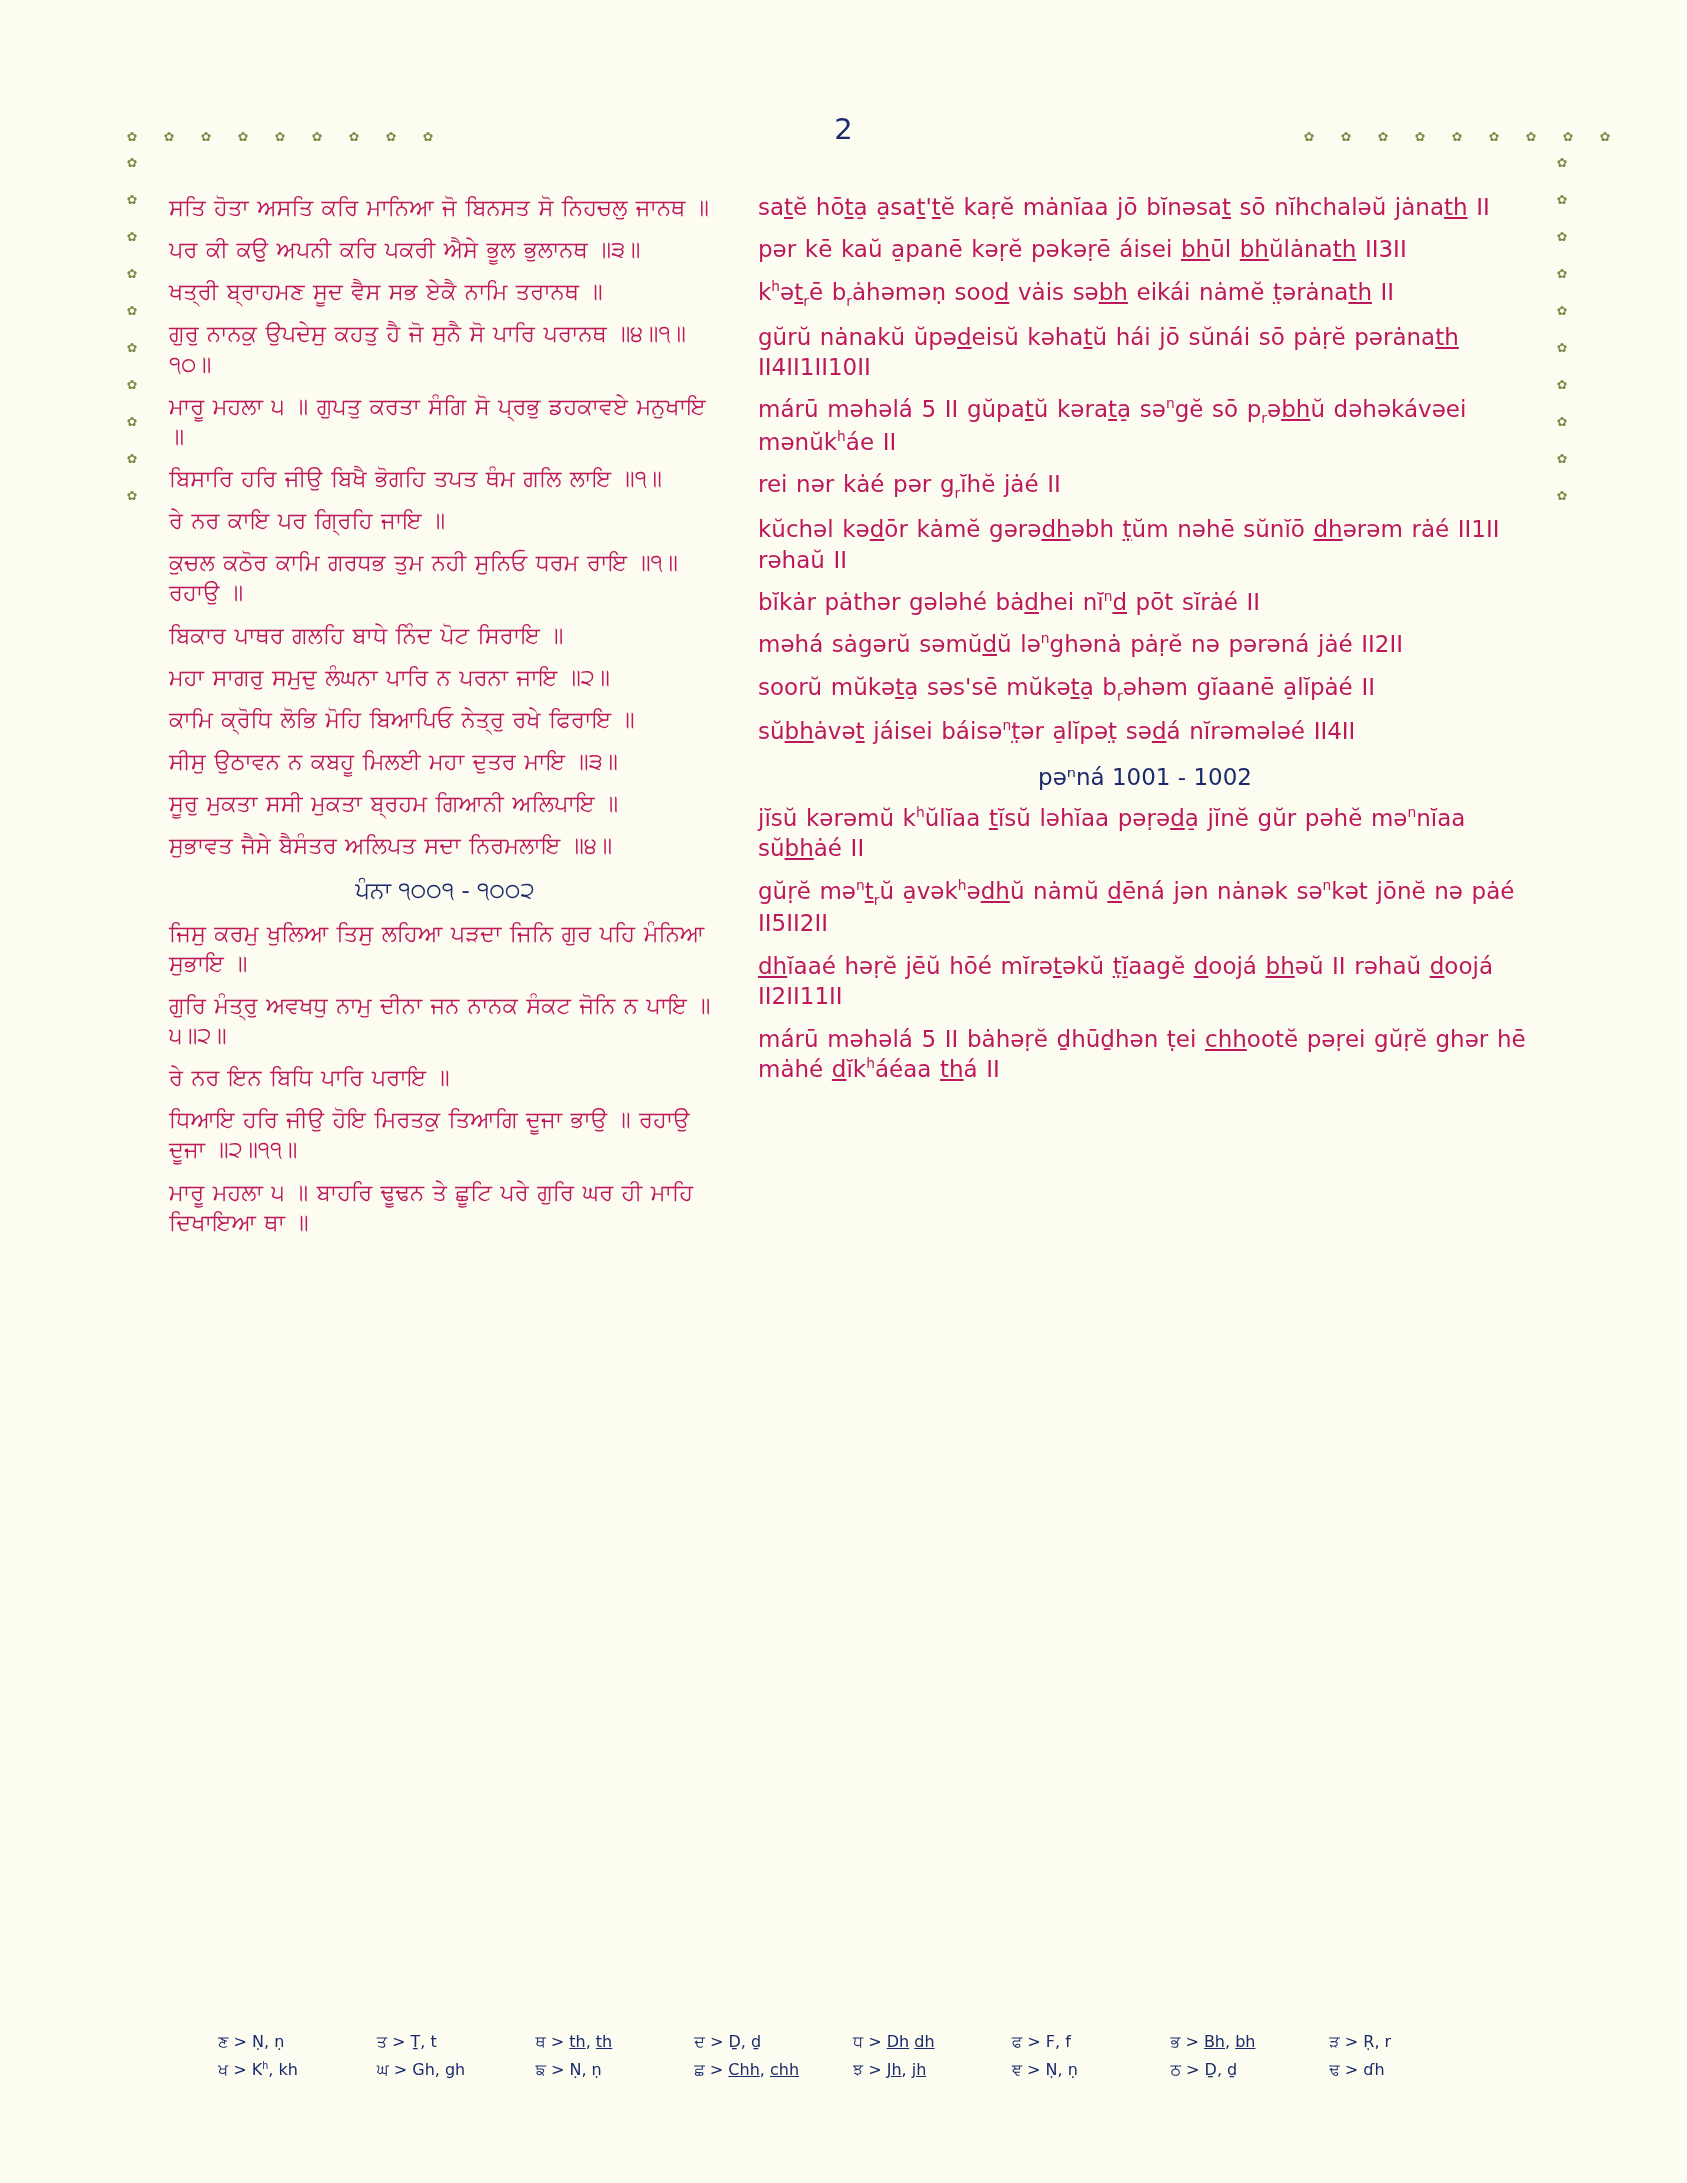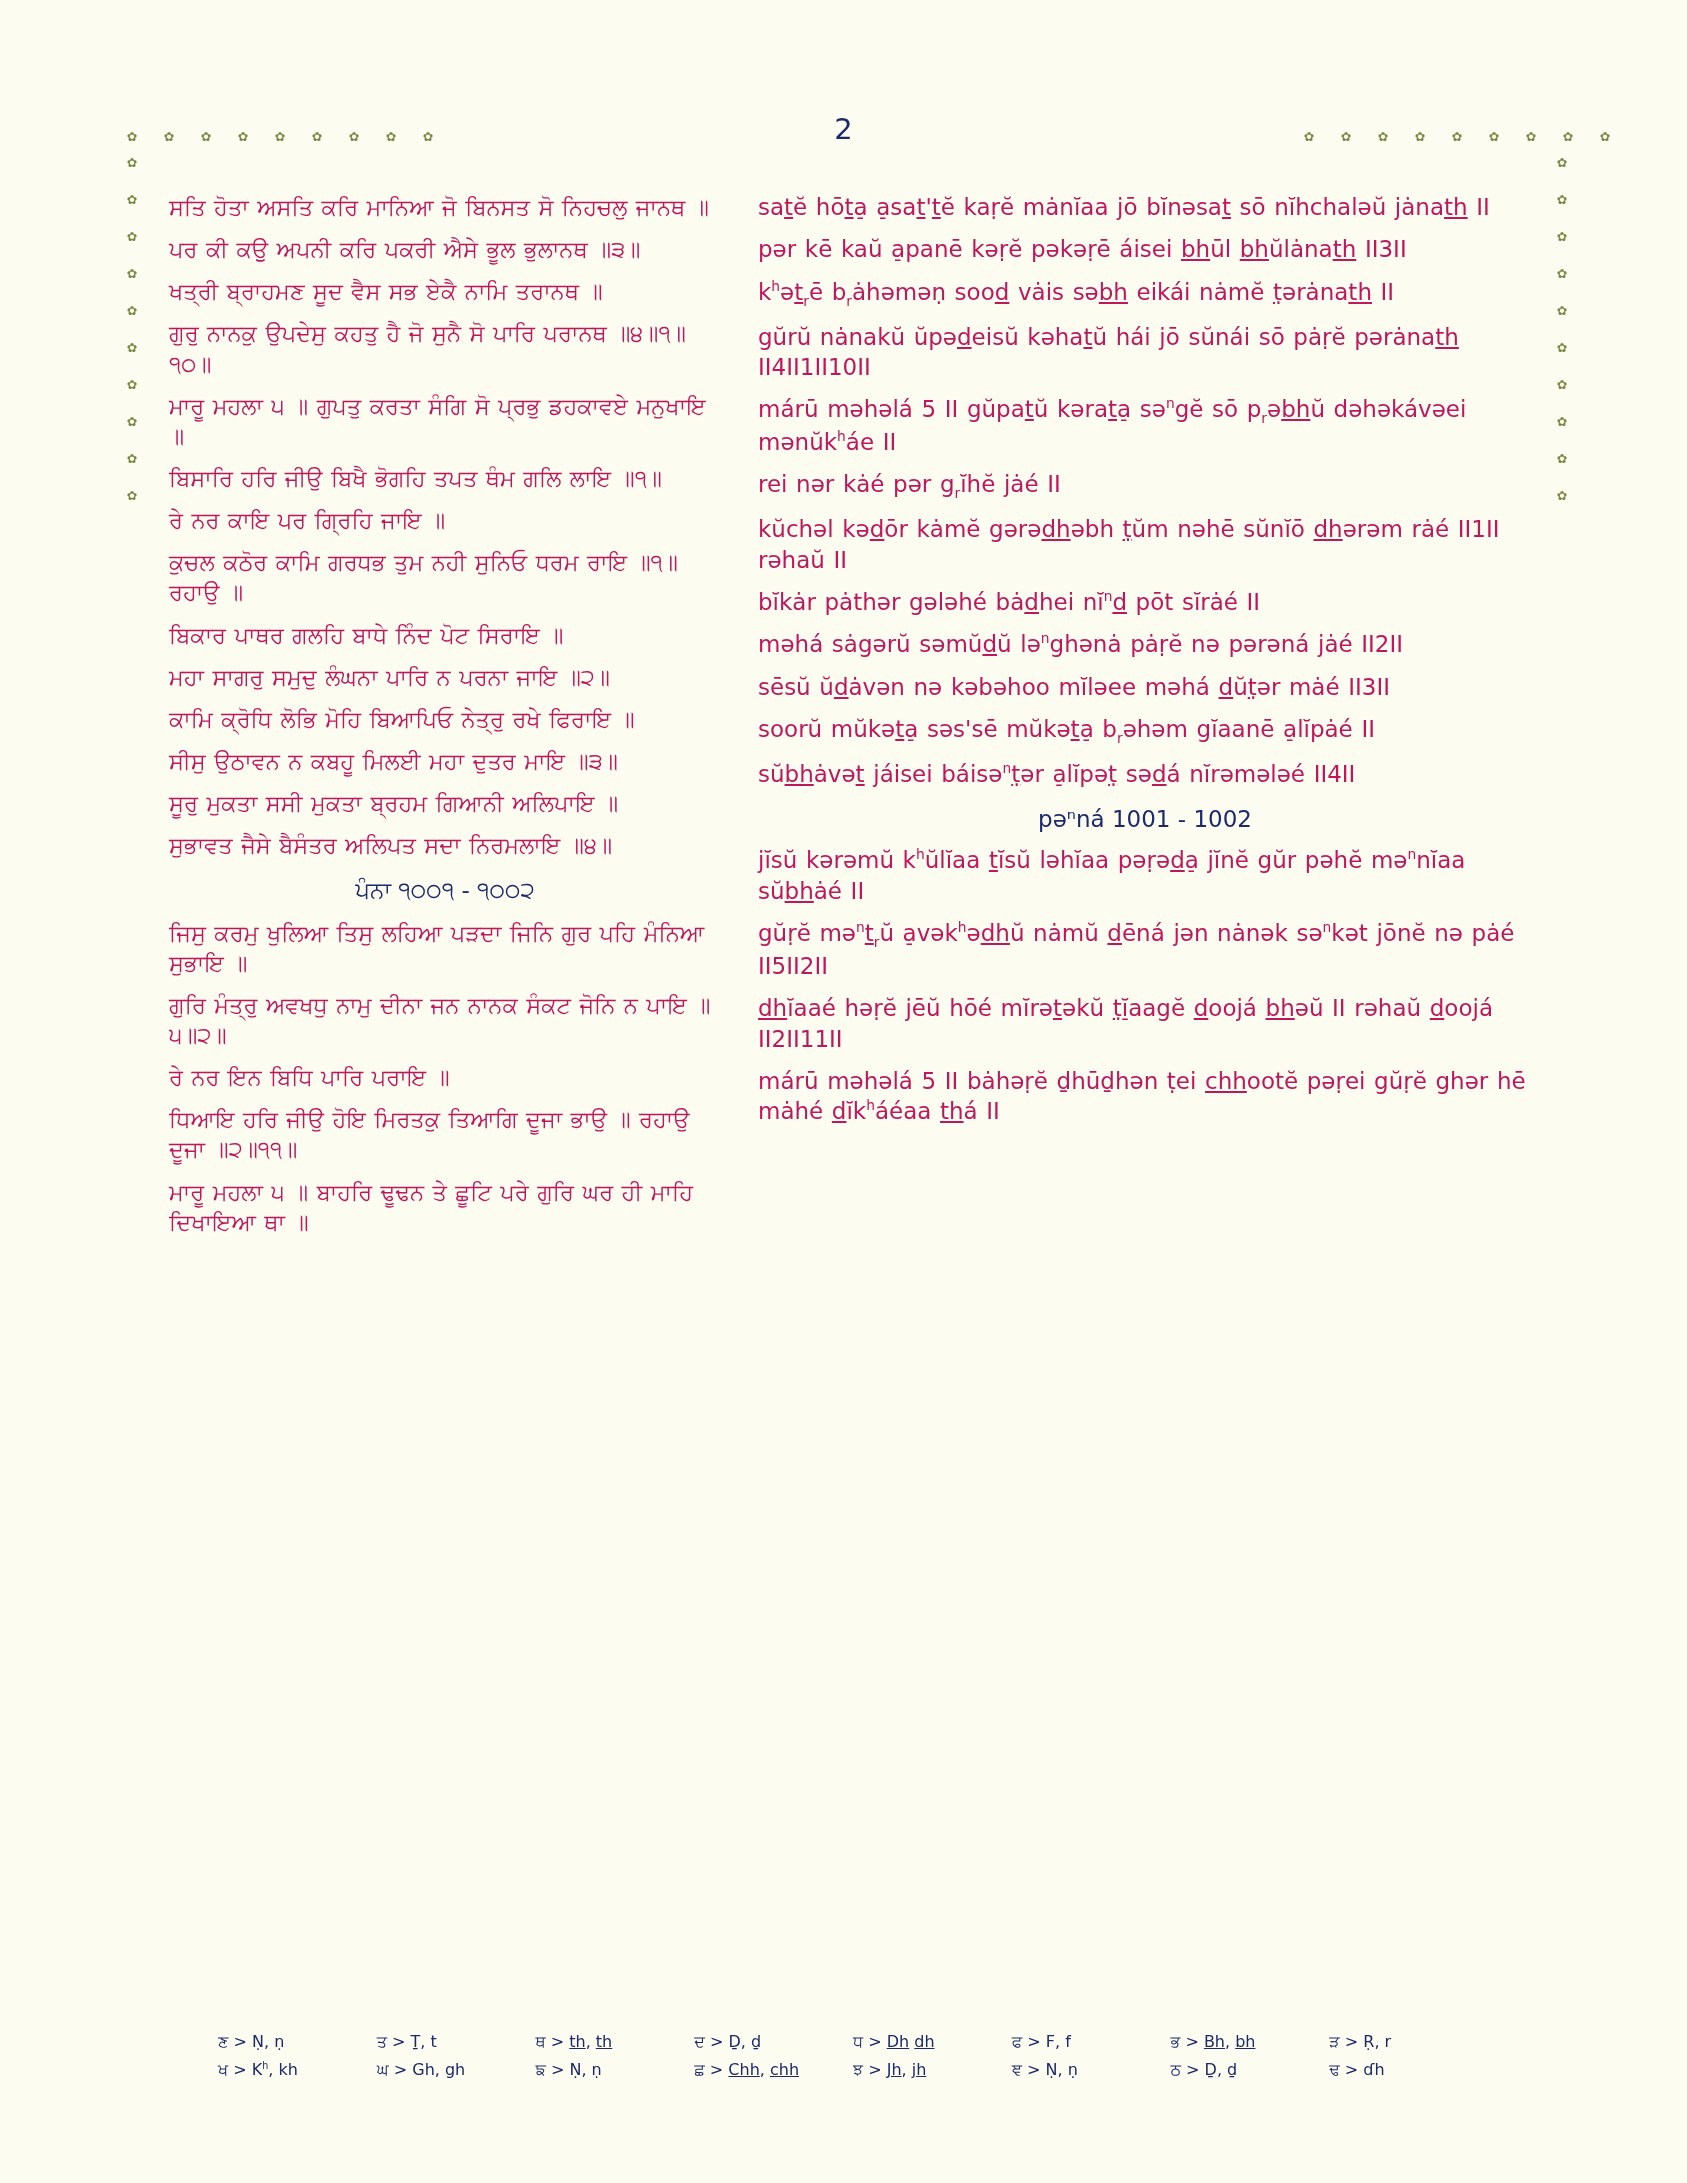--- a/index.html
+++ b/index.html
@@ -217,21 +217,20 @@
     <div id="t-block-1">
         <div class="line">sa<u>t</u>ĕ hō<u>t</u>a̠ a̠sa<u>t</u>'<u>t</u>ĕ kaṛĕ mȧnĭaa jō bĭnəsa<u>t</u>   sō nĭhchaləŭ jȧna<u>th</u> II</div>
         <div class="line">pər kē kaŭ a̠panē kəṛĕ pəkəṛē   áisei   <u>bh</u>ūl <u>bh</u>ŭlȧna<u>th</u> II3II</div>
         <div class="line">k<sup>h</sup>ə<u>t</u><sub>r</sub>ē b<sub>r</sub>ȧhəməṇ soo<u>d</u> vȧis sə<u>bh</u> eikái   nȧmĕ <u>ṭ</u>ərȧna<u>th</u> II</div>
         <div class="line">gŭrŭ nȧnakŭ ŭpə<u>d</u>eisŭ kəha<u>t</u>ŭ hái jō sŭnái sō pȧṛĕ pərȧna<u>th</u> II4II1II10II</div>
         <div class="line">márū məhəlá 5 II gŭpa<u>t</u>ŭ kəra<u>t</u>a̠ sə<sup>n</sup>gĕ sō p<sub>r</sub>ə<u>bh</u>ŭ dəhəkávəei mənŭk<sup>h</sup>áe II</div>
         <div class="line">rei nər kȧé pər g<sub>r</sub>ĭhĕ  jȧé II</div>
         <div class="line">kŭchəl kə<u>d</u>ōr kȧmĕ gərə<u>dh</u>əbh <u>ṭ</u>ŭm nəhē sŭnĭō <u>dh</u>ərəm rȧé II1II rəhaŭ II</div>
         <div class="line">bĭkȧr pȧthər gələhé bȧ<u>d</u>hei nĭ<sup>n</sup><u>d</u> pōt sĭrȧé II</div>
         <div class="line">məhá  sȧgərŭ səmŭ<u>d</u>ŭ lə<sup>n</sup>ghənȧ pȧṛĕ nə pərəná jȧé II2II</div>
-        <div class="line">sēsŭ  ŭ<u>d</u>ȧvən nə kəbəhoo mĭləee məhá   <u>d</u>ŭ<u>ṭ</u>ər mȧé II3II</div>
         <div class="line">soorŭ  mŭkə<u>t</u>a̠ səs'sē  mŭkə<u>t</u>a̠ b<sub>r</sub>əhəm gĭaanē a̠lĭpȧé II</div>
         <div class="line">sŭ<u>bh</u>ȧvə<u>t</u>  jáisei  báisə<sup>n</sup><u>ṭ</u>ər a̠lĭpə<u>ṭ</u>  sə<u>d</u>á nĭrəmələé II4II</div>
       </div>
     <div class="panna" id="t-panna">pəⁿná 1001 - 1002</div>
     <div id="t-block-2">
         <div class="line">jĭsŭ kərəmŭ k<sup>h</sup>ŭlĭaa <u>t</u>ĭsŭ ləhĭaa  pəṛə<u>d</u>a̠ jĭnĕ gŭr pəhĕ mə<sup>n</sup>nĭaa sŭ<u>bh</u>ȧé II</div>
         <div class="line">gŭṛĕ mə<sup>n</sup><u>t</u><sub>r</sub>ŭ a̠vək<sup>h</sup>ə<u>dh</u>ŭ nȧmŭ  <u>d</u>ēná jən  nȧnək sə<sup>n</sup>kət jōnĕ nə pȧé II5II2II</div>
         <div class="line"><u>dh</u>ĭaaé   həṛĕ   jēŭ   hōé   mĭrə<u>t</u>əkŭ  <u>ṭ</u>ĭ̠aagĕ  <u>d</u>oojá <u>bh</u>əŭ II rəhaŭ <u>d</u>oojá II2II11II</div>
         <div class="line">márū məhəlá 5 II bȧhəṛĕ   ḏhūḏhən ṭei <u>chh</u>ootĕ pəṛei gŭṛĕ ghər hē mȧhé  <u>d</u>ĭk<sup>h</sup>áéaa <u>th</u>á II</div>
       </div>

